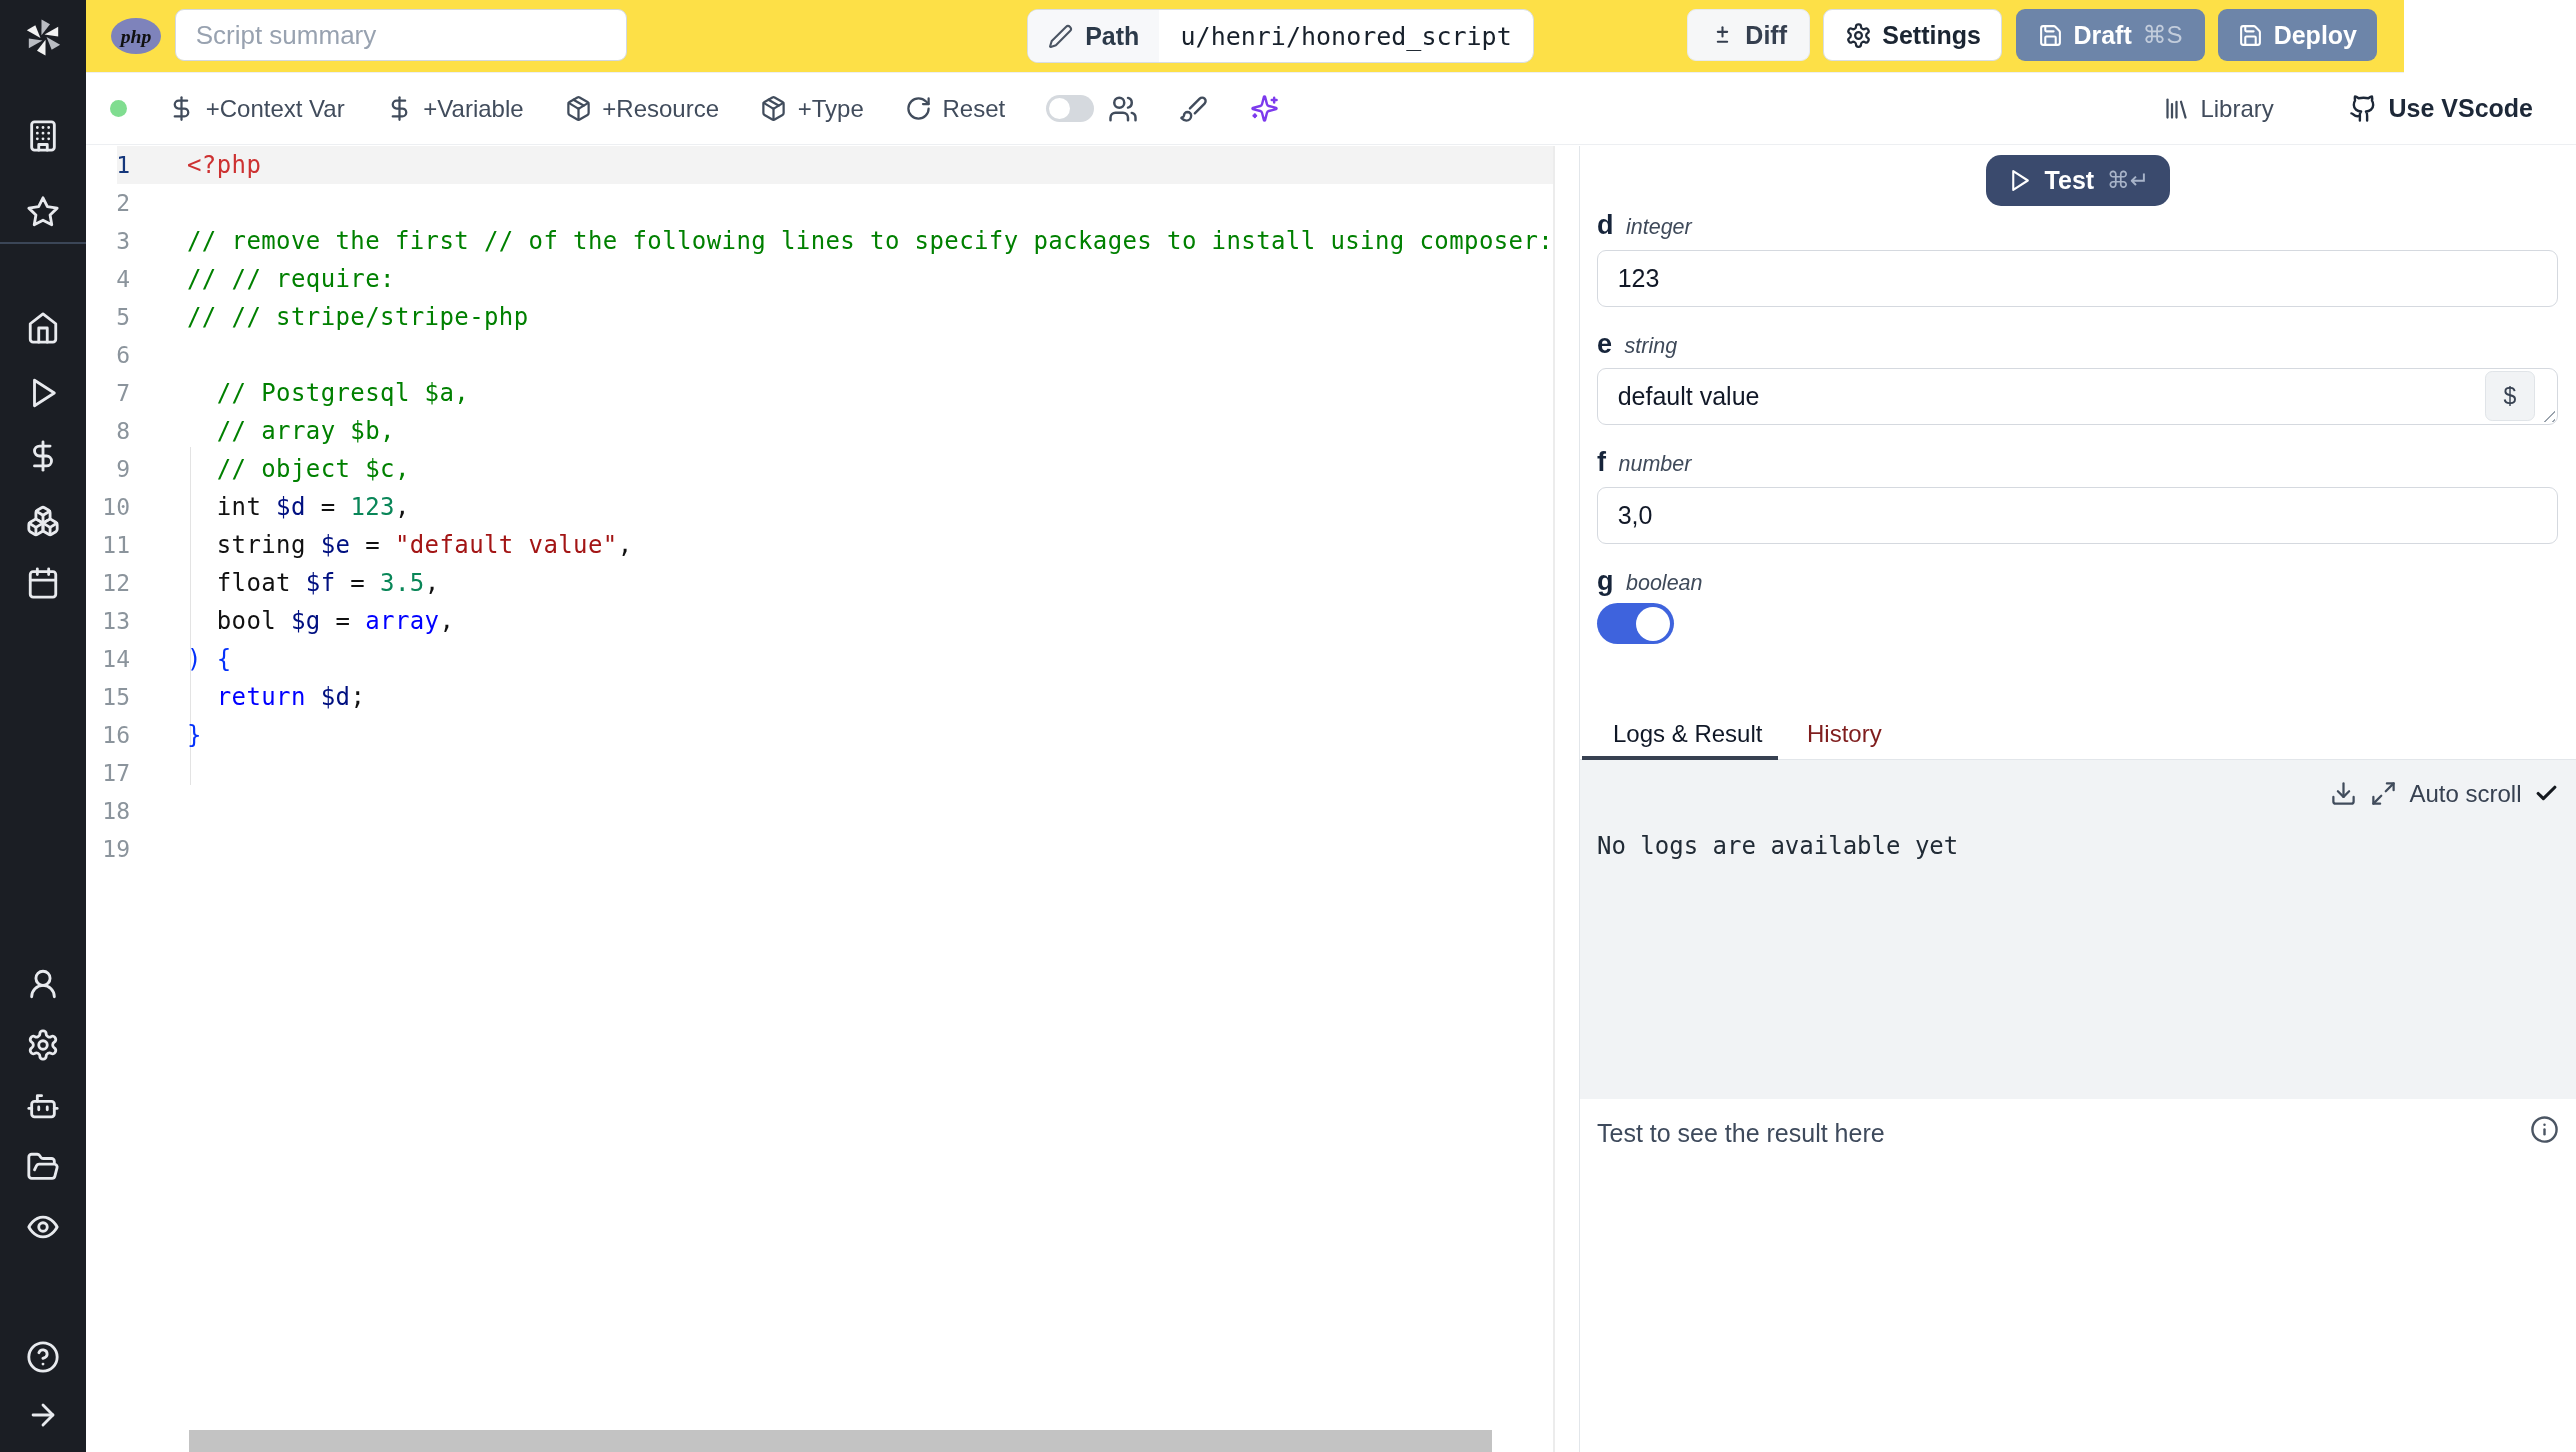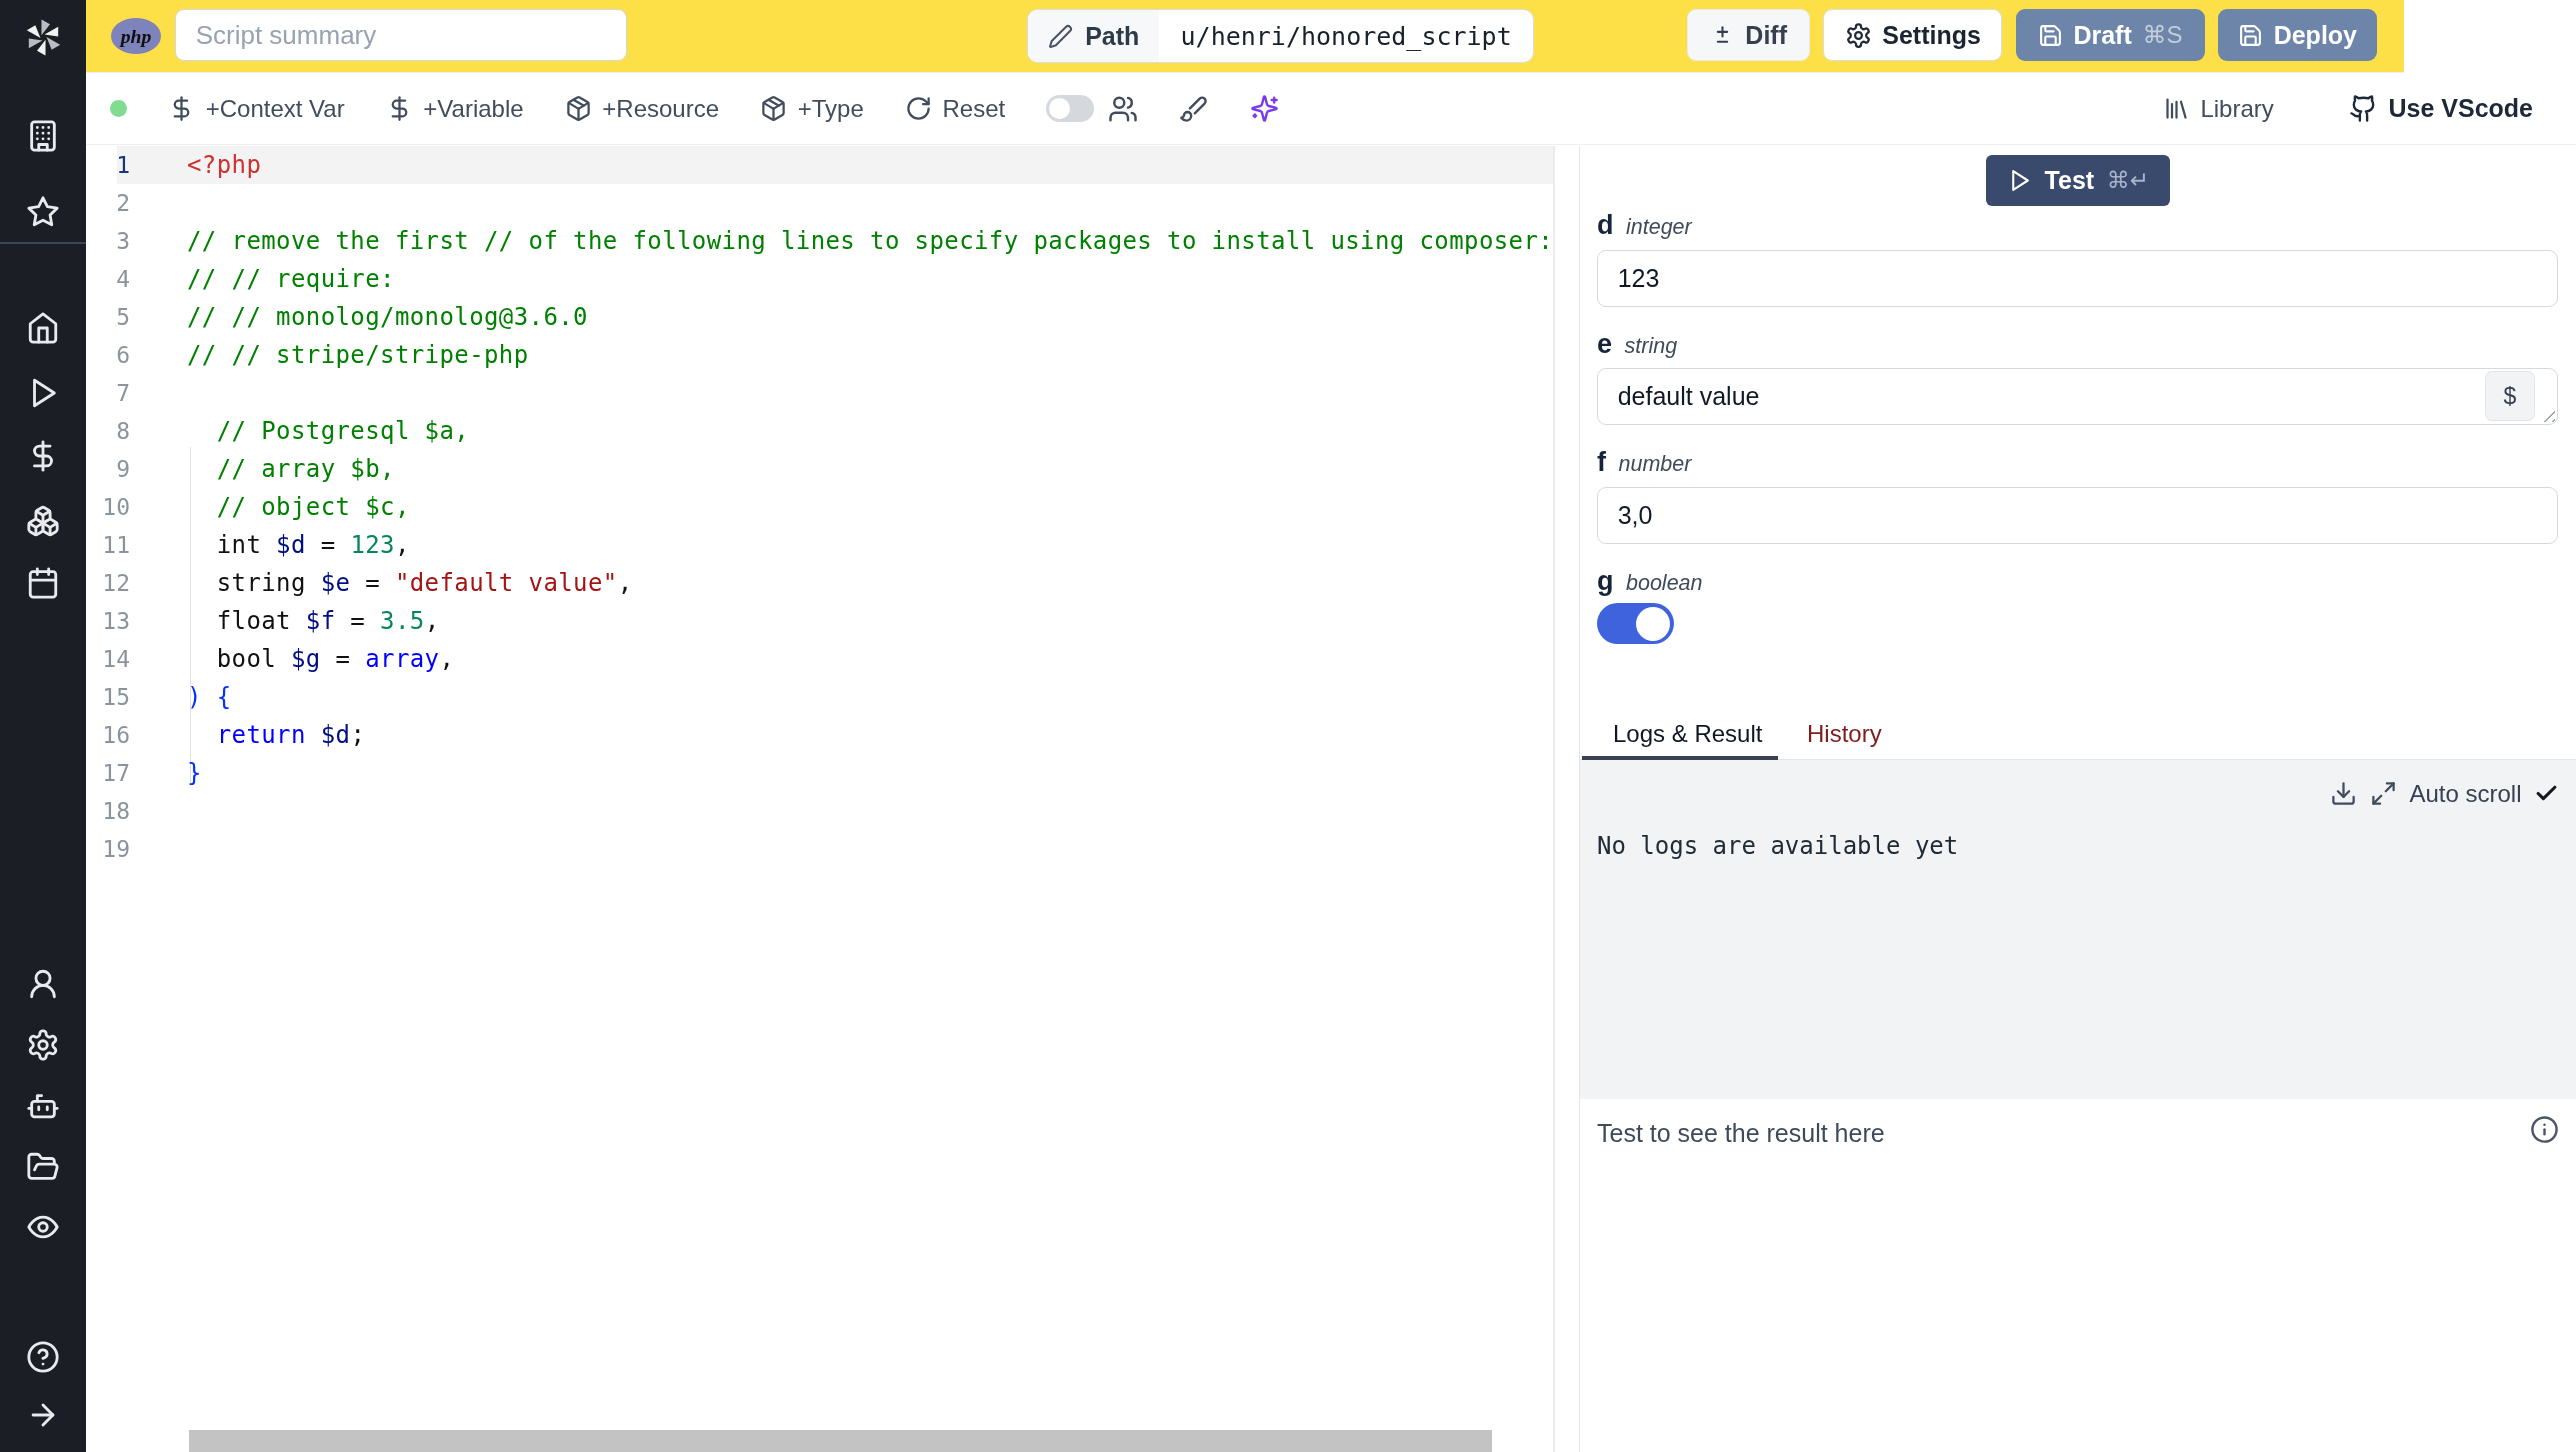--- a/index.html
+++ b/index.html
@@ -57,21 +57,21 @@
   .tk-var{color:#001080;}
   .tk-num{color:#098658;}
   .tk-str{color:#a31515;}
   .tk-par{color:#0431fa;}
   .tk-pl{color:#111111;}
   .indent-guide{left:104px;top:301px;width:0.9px;height:338px;background:#e3e3e3;}
   .h-scrollbar{left:103px;top:1284px;width:1303px;height:23px;background:#c3c3c3;cursor:pointer;}
 
   
   #panel{left:1579px;top:146px;width:997px;height:1307px;background:#fff;border-left:1.8px solid #e2e6ea;box-sizing:border-box;}
-  .test-btn{left:406px;top:9px;width:184px;height:51px;background:#3a4a6d;border-radius:6px;display:flex;align-items:center;justify-content:center;gap:12.5px;color:#fff;font-size:25px;font-weight:700;cursor:pointer;}
+  .test-btn{left:406px;top:9px;width:184px;height:51px;background:#3a4a6d;border-radius:15px;display:flex;align-items:center;justify-content:center;gap:12.5px;color:#fff;font-size:25px;font-weight:700;cursor:pointer;}
   .test-kbd{color:#a8b4c9;font-weight:400;font-size:23px;}
   .fld-label{display:flex;align-items:baseline;gap:12.5px;left:17px;}
   .fld-name{font-size:27px;font-weight:700;color:#16243a;}
   .fld-type{font-size:21.5px;font-style:italic;color:#3f4a5a;}
   .fld-input{left:17px;width:961px;height:57px;border:1.8px solid #d5d9df;border-radius:9px;box-sizing:border-box;display:flex;align-items:center;padding:0 19.7px;font-size:25px;color:#111827;background:#fff;cursor:text;}
   .dollar-btn{left:905px;width:50px;height:50px;background:#f1f3f5;border:1.8px solid #e0e4e8;border-radius:7.2px;box-sizing:border-box;display:flex;align-items:center;justify-content:center;font-size:23px;color:#374151;cursor:pointer;}
   .resize-corner{position:absolute;right:1.8px;bottom:1.8px;width:16px;height:16px;clip-path:polygon(100% 0,100% 100%,0 100%);background:repeating-linear-gradient(135deg,transparent 0 3.6px,#9aa3ad 3.6px 5.4px);}
   .switch{left:17px;width:77px;height:41px;border-radius:20.6px;background:#3e63dd;position:relative;cursor:pointer;}
   .switch .knob{position:absolute;right:3.6px;top:3.6px;width:34px;height:34px;border-radius:50%;background:#fff;}
   .tabs-row{left:0;top:570px;width:996px;height:44px;border-bottom:1.8px solid #e2e6ea;box-sizing:border-box;}
@@ -388,21 +388,20 @@
       <div class="ln">16</div>
       <div class="ln">17</div>
       <div class="ln">18</div>
       <div class="ln">19</div>
     </div>
   <div class="code ab">
       <div class="cl"><span class="tk-tag">&lt;?php</span></div>
       <div class="cl"></div>
       <div class="cl"><span class="tk-com">// remove the first // of the following lines to specify packages to install using composer:</span></div>
       <div class="cl"><span class="tk-com">// // require:</span></div>
-      <div class="cl"><span class="tk-com">// // monolog/monolog@3.6.0</span></div>
       <div class="cl"><span class="tk-com">// // stripe/stripe-php</span></div>
       <div class="cl"></div>
       <div class="cl"><span class="tk-pl">  </span><span class="tk-com">// Postgresql $a,</span></div>
       <div class="cl"><span class="tk-pl">  </span><span class="tk-com">// array $b,</span></div>
       <div class="cl"><span class="tk-pl">  </span><span class="tk-com">// object $c,</span></div>
       <div class="cl"><span class="tk-pl">  int </span><span class="tk-var">$d</span><span class="tk-pl"> = </span><span class="tk-num">123</span><span class="tk-pl">,</span></div>
       <div class="cl"><span class="tk-pl">  string </span><span class="tk-var">$e</span><span class="tk-pl"> = </span><span class="tk-str">"default value"</span><span class="tk-pl">,</span></div>
       <div class="cl"><span class="tk-pl">  float </span><span class="tk-var">$f</span><span class="tk-pl"> = </span><span class="tk-num">3.5</span><span class="tk-pl">,</span></div>
       <div class="cl"><span class="tk-pl">  bool </span><span class="tk-var">$g</span><span class="tk-pl"> = </span><span class="tk-kw">array</span><span class="tk-pl">,</span></div>
       <div class="cl"><span class="tk-par">) {</span></div>

